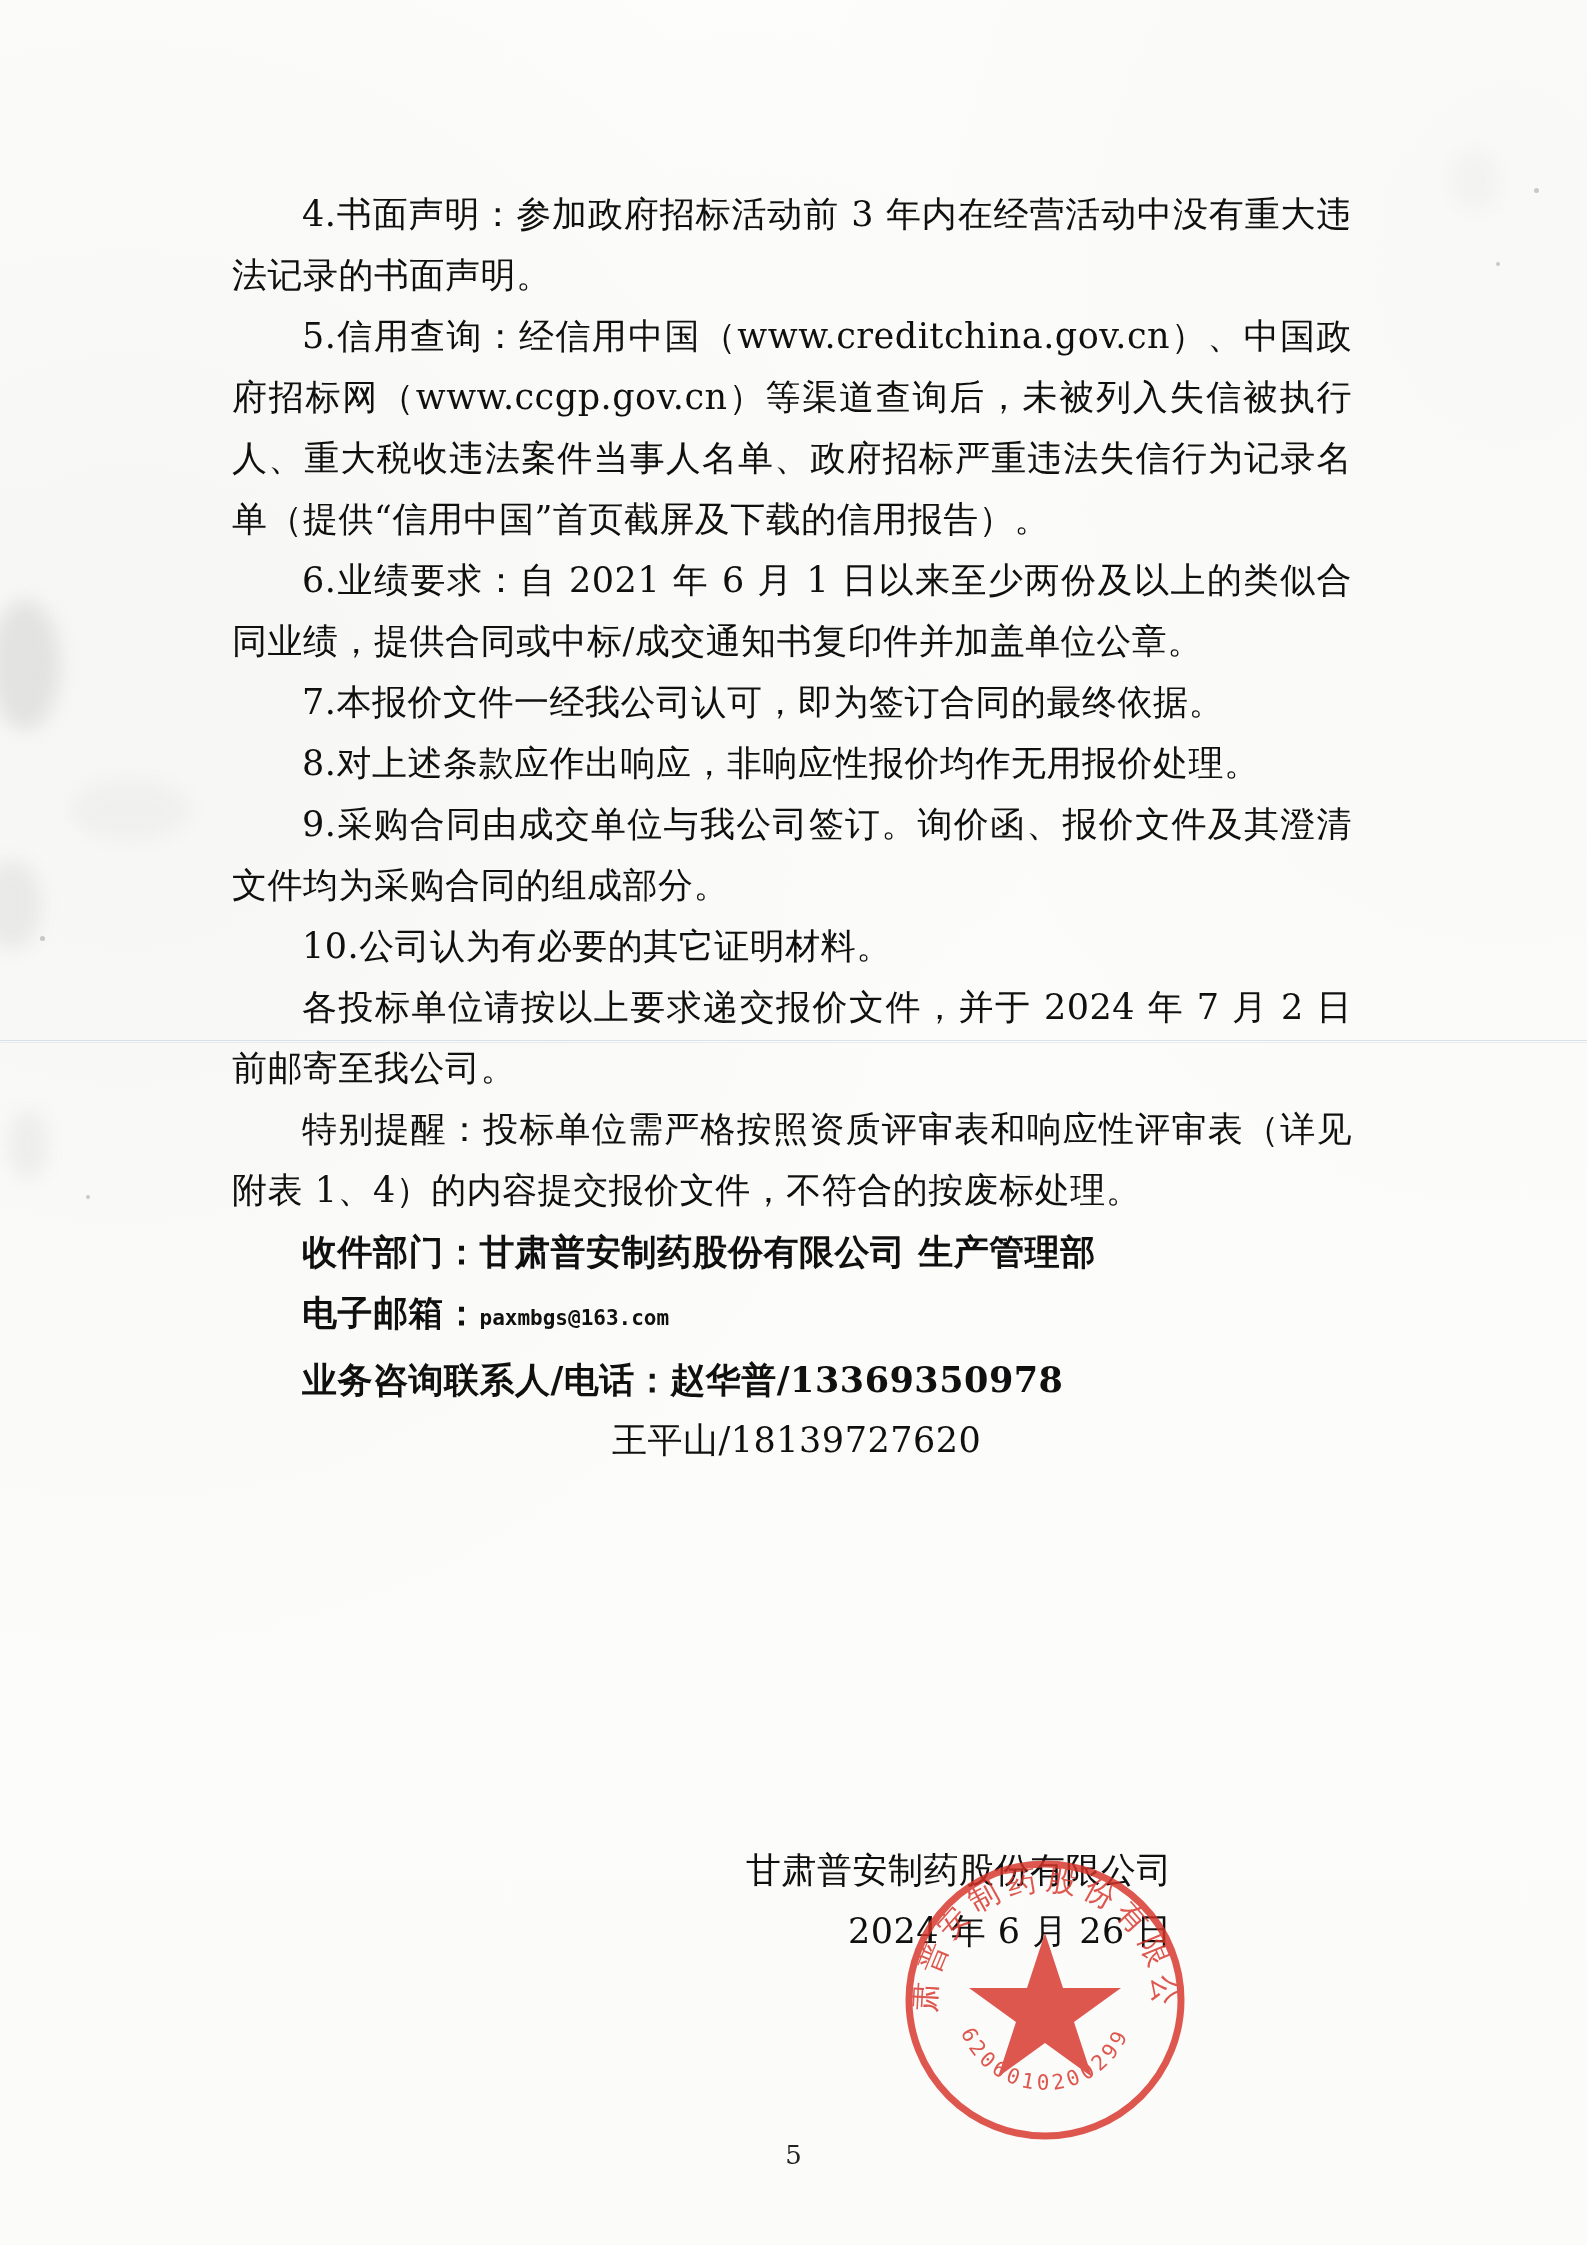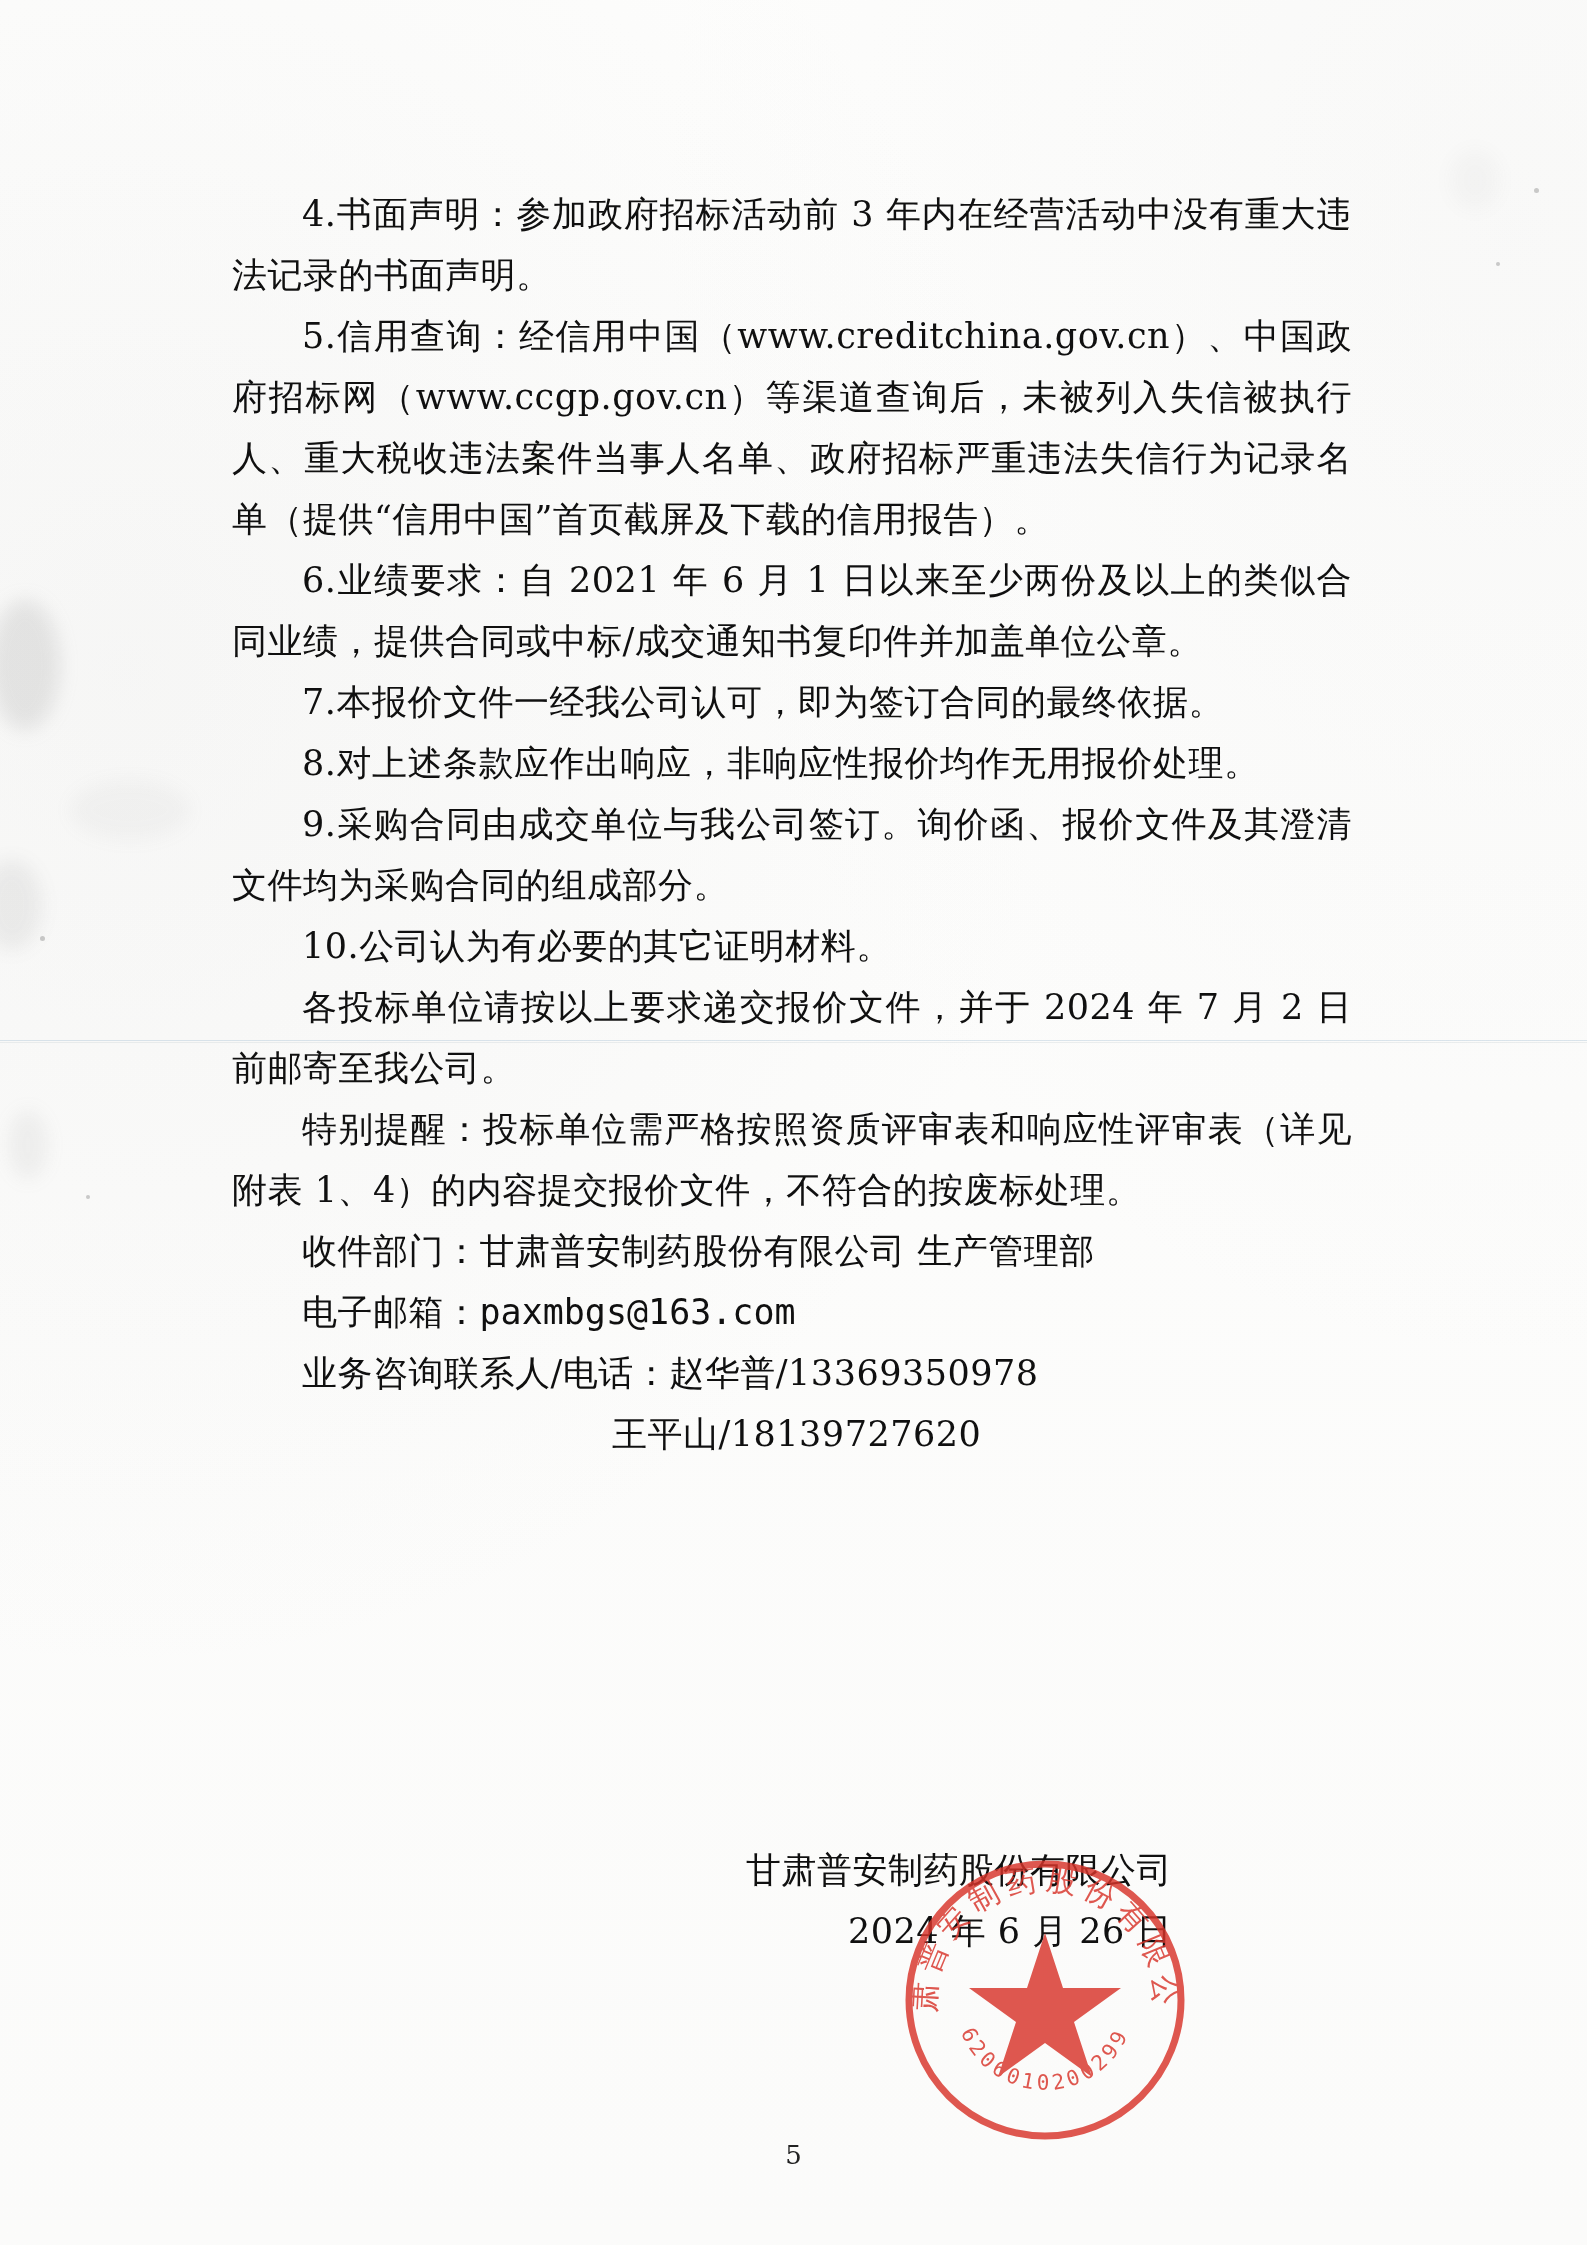--- a/index.html
+++ b/index.html
@@ -66,21 +66,21 @@
     font-size: 35px;
     line-height: 61px;
     letter-spacing: 0.5px;
     color: #101010;
     text-align: justify;
     text-justify: inter-ideograph;
     text-indent: 2em;
   }
   .latin {
     font-family: "DejaVu Sans Mono", "Liberation Mono", monospace;
-    font-size: 35px;
+    font-size: 21px;
     letter-spacing: 0px;
   }
 
   
   .sign-block {
     position: absolute;
     left: 232px;
     top: 1840px;
     width: 1120px;
   }
@@ -88,20 +88,21 @@
     font-size: 35px;
     line-height: 61px;
     color: #101010;
     text-align: right;
     padding-right: 180px;
     letter-spacing: 0.5px;
   }
 
   .contact-indent {
     text-indent: 2em;
+    font-weight: bold;
   }
   .sub-indent {
     padding-left: 310px;
     text-indent: 0;
   }
 
   
   .seal {
     position: absolute;
     left: 900px;

